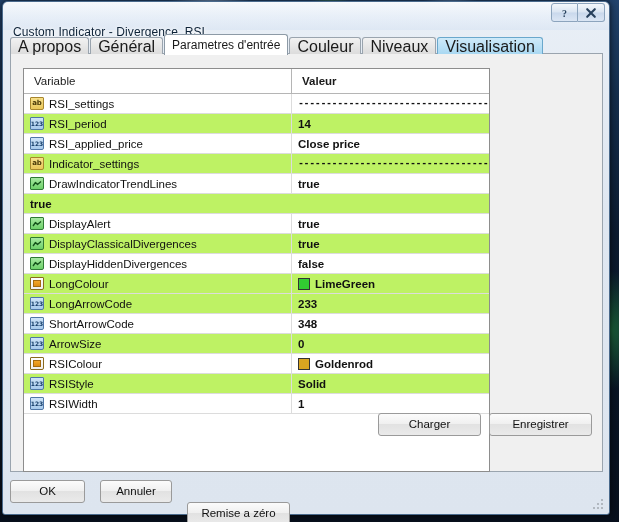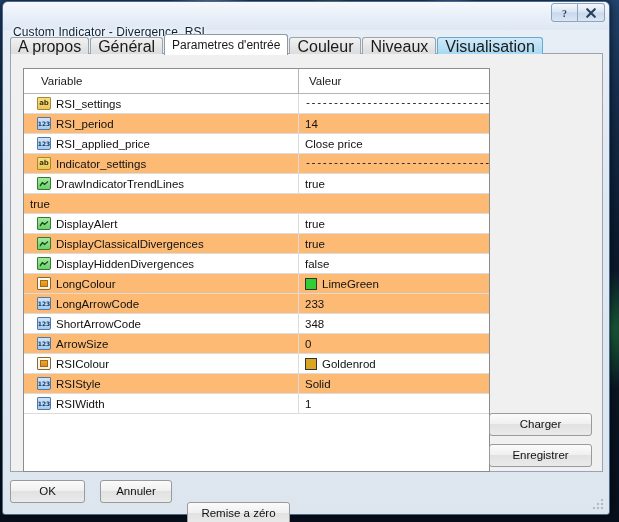--- a/index.html
+++ b/index.html
@@ -150,46 +150,46 @@
     box-sizing: border-box;
     font-size: 11.5px;
     color: #111;
   }
   .grow.header {
     height: 25px;
     background: #ffffff;
     border-bottom: 1px solid #b5b5b5;
     color: #1a1a1a;
   }
-  .grow.alt { background: #fdba74; }
+  .grow.alt { background: #bef264; }
   .cell-var {
     width: 268px;
     flex: none;
     padding-left: 6px;
     display: flex;
     align-items: center;
     gap: 5px;
     box-sizing: border-box;
     border-right: 1px solid #dcdcdc;
     height: 100%;
     overflow: hidden;
     white-space: nowrap;
-    margin-left: 7px;
   }
   .grow.header .cell-var { border-right: 1px solid #b5b5b5; padding-left: 10px; }
   .cell-val {
     flex: 1;
     padding-left: 6px;
     display: flex;
     align-items: center;
     gap: 5px;
     box-sizing: border-box;
     height: 100%;
     overflow: hidden;
     white-space: nowrap;
+    font-weight: bold;
   }
   .grow.header .cell-val { padding-left: 10px; }
   .sep-text {
     font-family: "Liberation Mono", monospace;
     font-size: 10px;
     letter-spacing: -0.4px;
     color: #111;
     overflow: hidden;
     display: block;
     width: 222px;
@@ -241,21 +241,20 @@
     border: 1px solid #333;
     box-sizing: border-box;
   }
 
   
   #sidebtns {
     position: absolute;
     right: 17px;
     top: 411px;
     display: flex;
-    flex-direction: column;
     gap: 8px;
     z-index: 3;
   }
   .btn {
     font-family: "Liberation Sans", sans-serif;
     font-size: 11.5px;
     color: #111;
     border: 1px solid #9a9a9a;
     border-radius: 3px;
     background: linear-gradient(180deg, #fbfbfb 0%, #f0f0f0 46%, #e2e2e2 50%, #eaeaea 100%);

